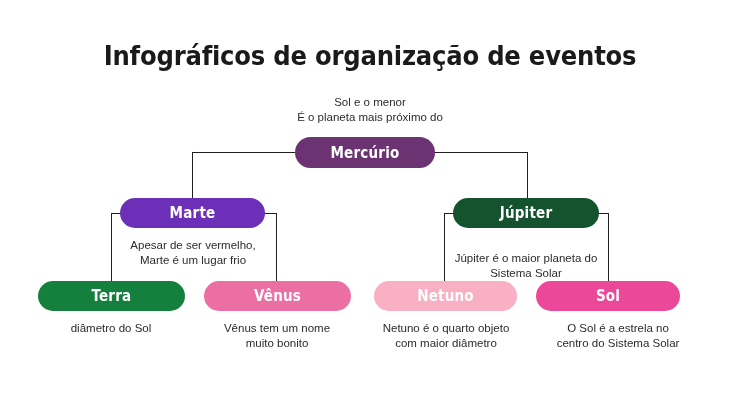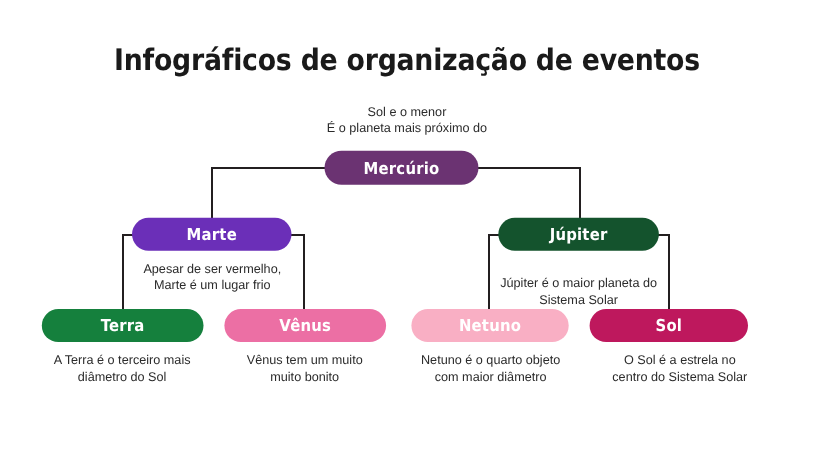--- a/index.html
+++ b/index.html
@@ -208,35 +208,34 @@
   </div>
 
   <div class="node node-jupiter" style="background: #14532d;">Júpiter</div>
   <div class="caption cap-jupiter">
     <div>Júpiter é o maior planeta do</div>
     <div>Sistema Solar</div>
   </div>
 
   <div class="node node-terra" style="background: #15803d;">Terra</div>
   <div class="caption cap-terra">
-    <div>A Terra é o terceiro mais</div>
     <div>diâmetro do Sol</div>
   </div>
 
   <div class="node node-venus" style="background: rgb(236, 111, 164);">Vênus</div>
   <div class="caption cap-venus">
-    <div>Vênus tem um muito</div>
+    <div>Vênus tem um nome</div>
     <div>muito bonito</div>
   </div>
 
   <div class="node node-netuno" style="background: rgb(249, 175, 196);">Netuno</div>
   <div class="caption cap-netuno">
     <div>Netuno é o quarto objeto</div>
     <div>com maior diâmetro</div>
   </div>
 
-  <div class="node node-sol" style="background: #be185d;">Sol</div>
+  <div class="node node-sol" style="background: #ec4899;">Sol</div>
   <div class="caption cap-sol">
     <div>O Sol é a estrela no</div>
     <div>centro do Sistema Solar</div>
   </div>
 
 </div>
 
 </body></html>

